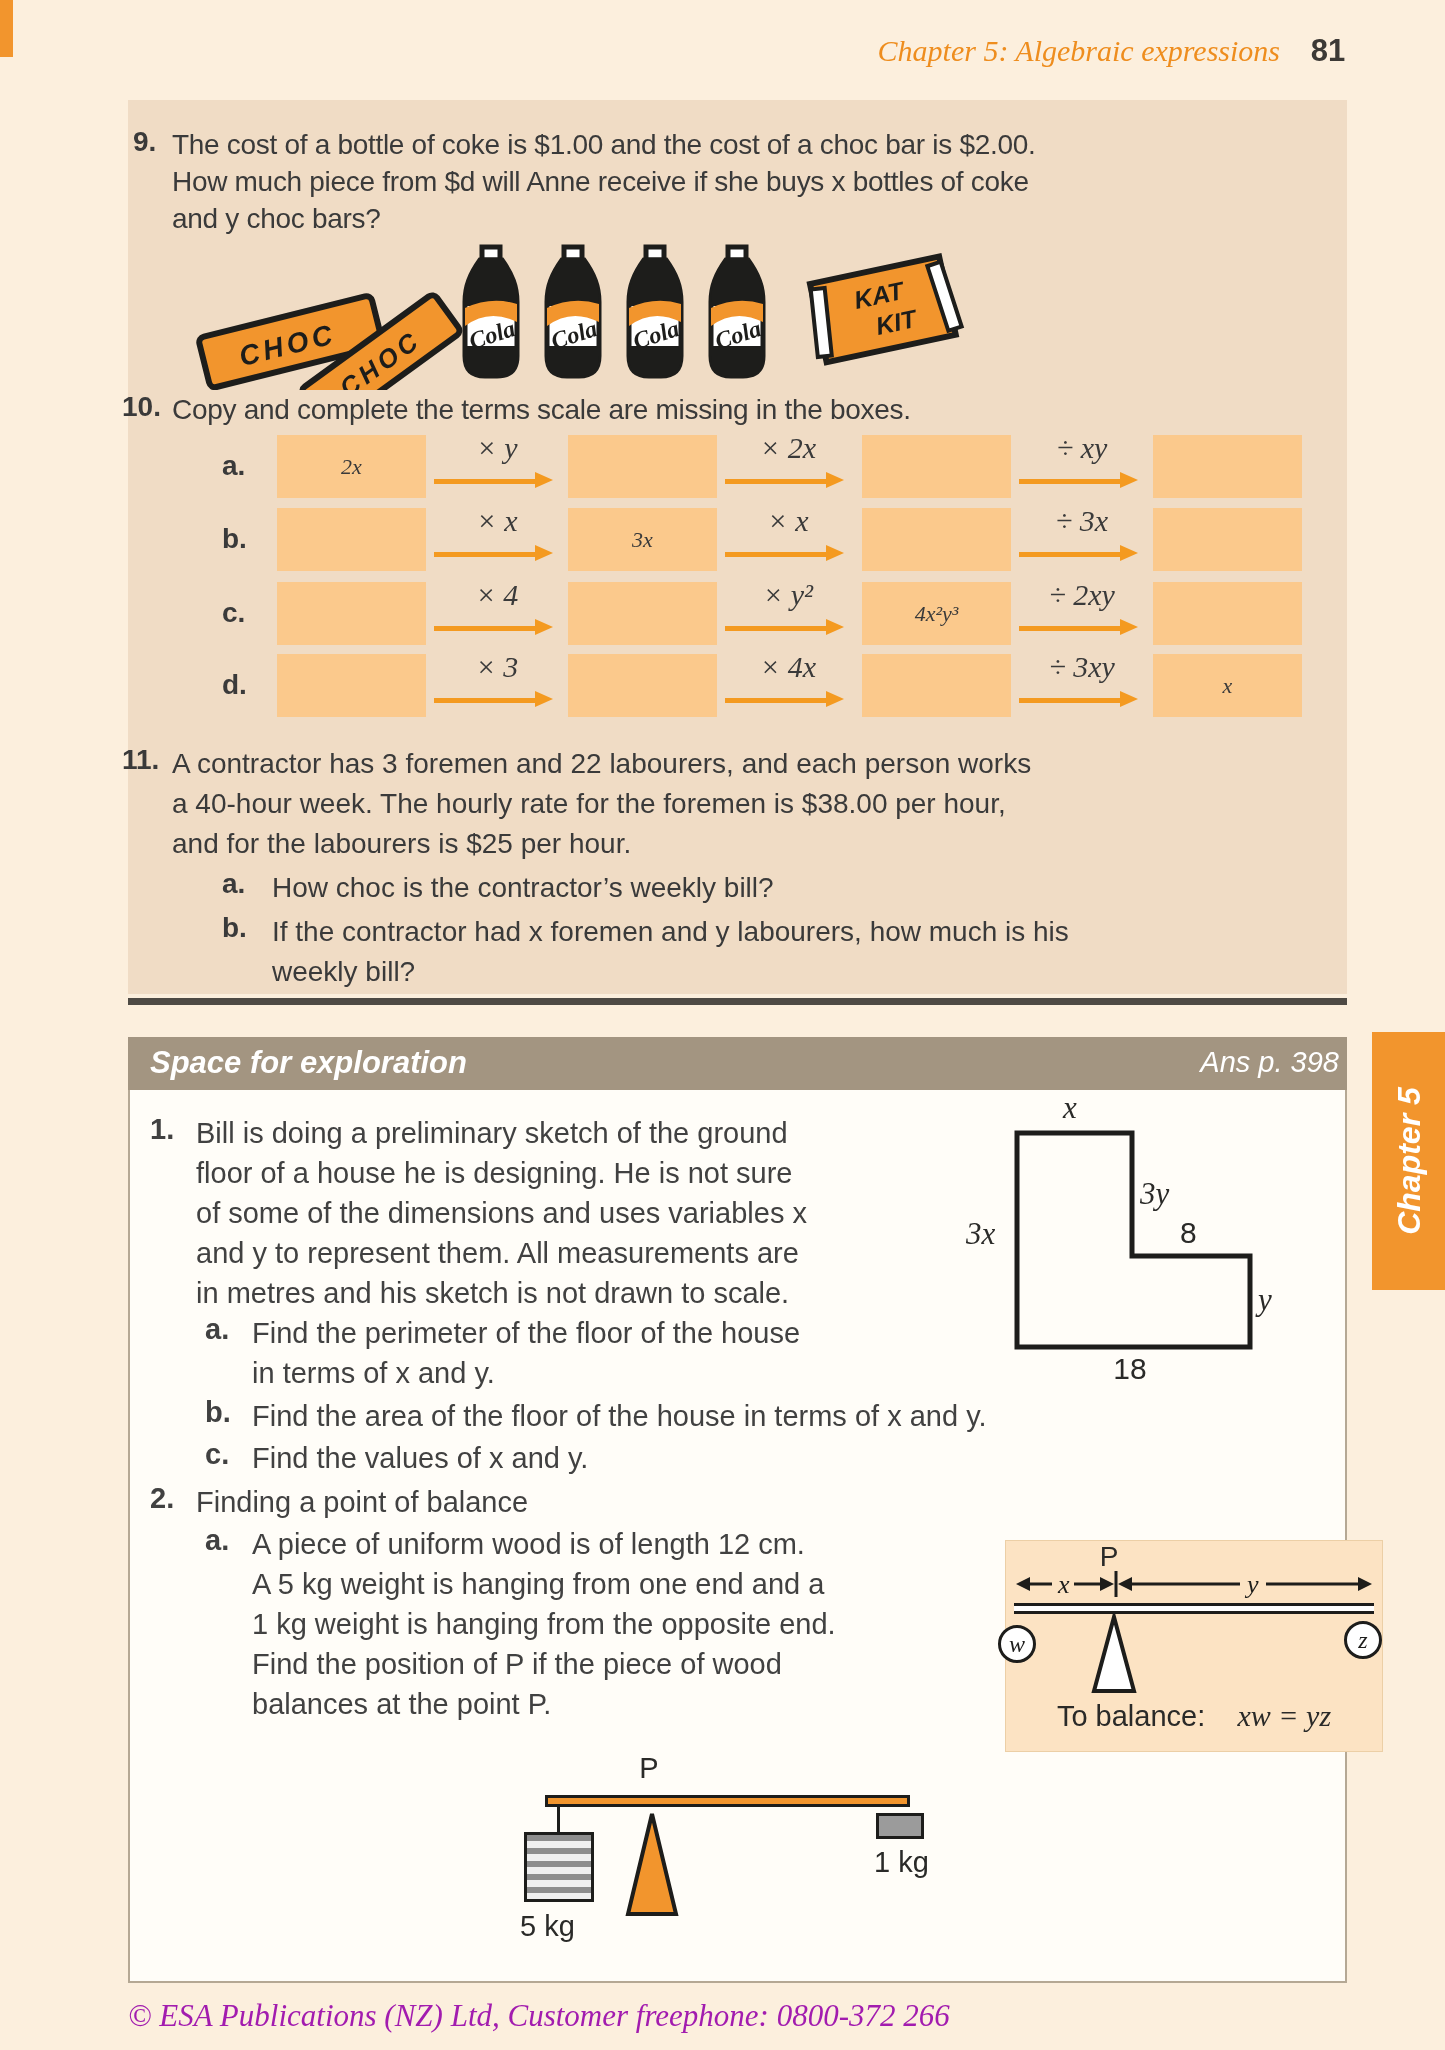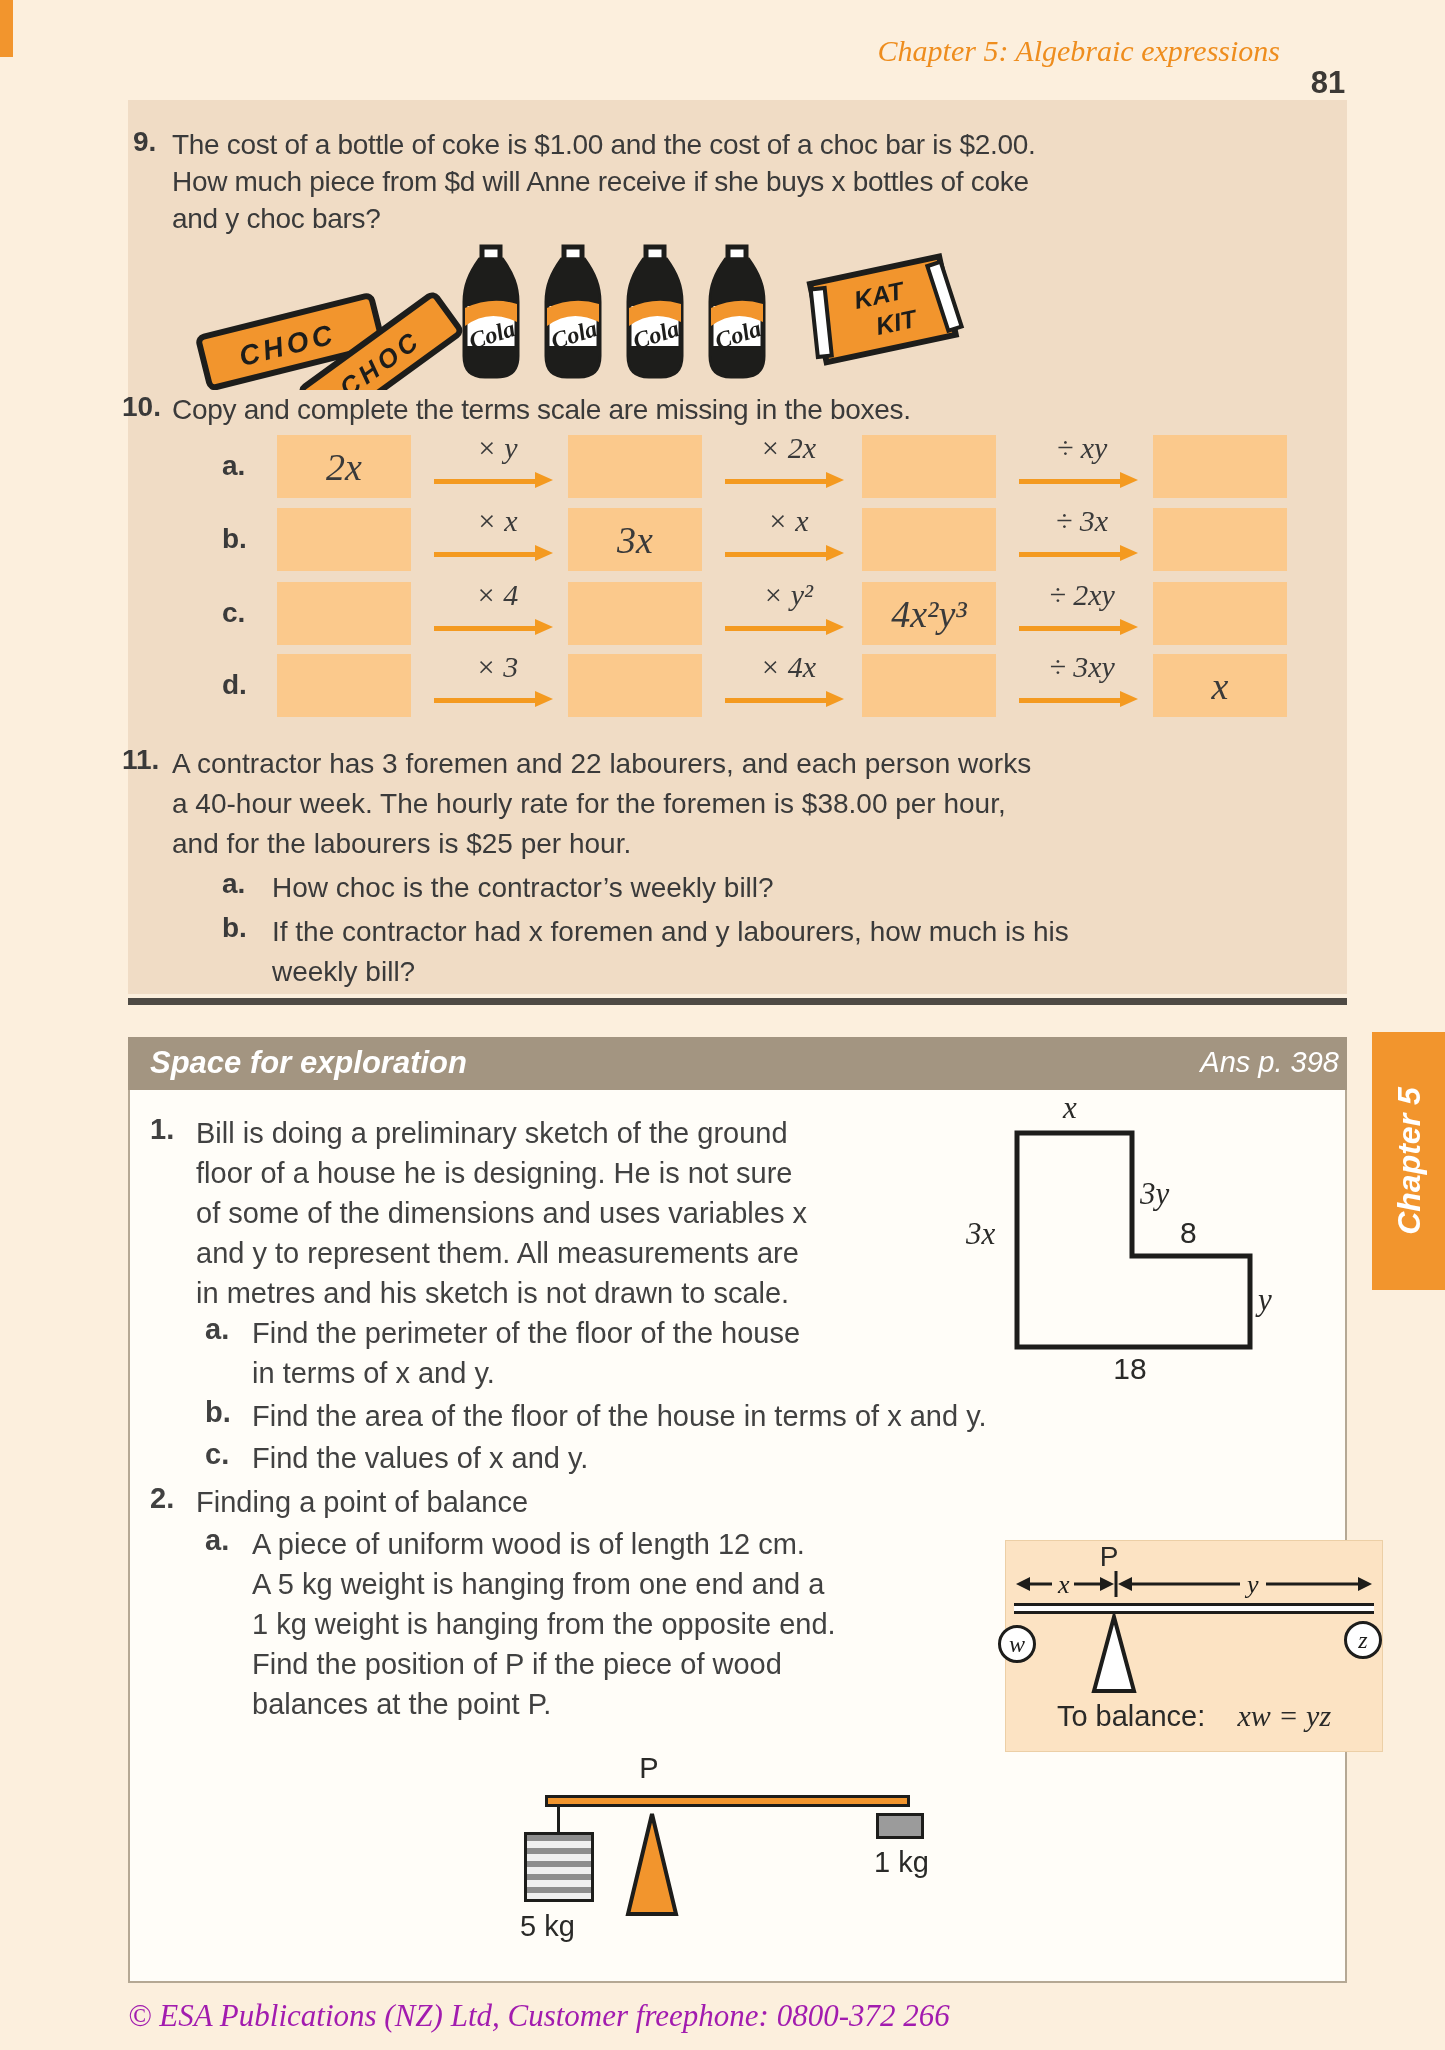--- a/index.html
+++ b/index.html
@@ -12,36 +12,36 @@
   .math{font-family:"Liberation Serif", serif; font-style:italic;}
 
   
   .corner-mark{left:0;top:0;width:13px;height:57px;background:#f2952d;}
 
   
   .header-title{left:600px;top:34px;width:680px;text-align:right;
     font-family:"Liberation Serif", serif;font-style:italic;font-weight:normal;
     font-size:30px;color:#ee8d1e;}
   .header-page{left:1303px;top:33px;width:50px;text-align:center;
-    font-weight:bold;font-size:31px;color:#3c3935;margin-top:32px;}
+    font-weight:bold;font-size:31px;color:#3c3935;}
 
   
   .qblock{left:128px;top:100px;width:1219px;height:894px;background:#f0dcc5;}
   .dark-rule{left:128px;top:998px;width:1219px;height:7px;background:#4e4a44;}
 
   .qnum{font-weight:bold;font-size:28px;}
   .qline{font-size:28px;line-height:37px;letter-spacing:-0.3px;white-space:nowrap;}
   .q11line{font-size:28px;line-height:40px;white-space:nowrap;}
   .sublabel{font-weight:bold;font-size:28px;}
 
   
   .trow{left:0;width:1445px;height:63px;}
   .tlabel{position:absolute;left:222px;top:15px;font-weight:bold;font-size:28px;}
-  .tbox{position:absolute;width:134px;height:63px;background:#fbc98c;
-    display:flex;align-items:center;justify-content:center;font-size:38px;}
+  .tbox{position:absolute;width:149px;height:63px;background:#fbc98c;
+    display:flex;align-items:center;justify-content:center;font-size:22px;}
   .b1{left:277px}.b2{left:568px}.b3{left:862px}.b4{left:1153px}
   .oparrow{position:absolute;width:142px;height:63px;}
   .o1{left:426px}.o2{left:717px}.o3{left:1011px}
   .op-label{position:absolute;top:-4px;left:0;width:100%;text-align:center;font-size:30px;}
   .op-line{position:absolute;top:44px;left:8px;width:102px;height:5px;background:#f49a20;}
   .op-line::after{content:"";position:absolute;right:-17px;top:-7px;
     border-left:18px solid #f49a20;border-top:8.5px solid transparent;border-bottom:8.5px solid transparent;}
 
   
   .space-bar{left:128px;top:1037px;width:1219px;height:53px;background:#a39581;}

